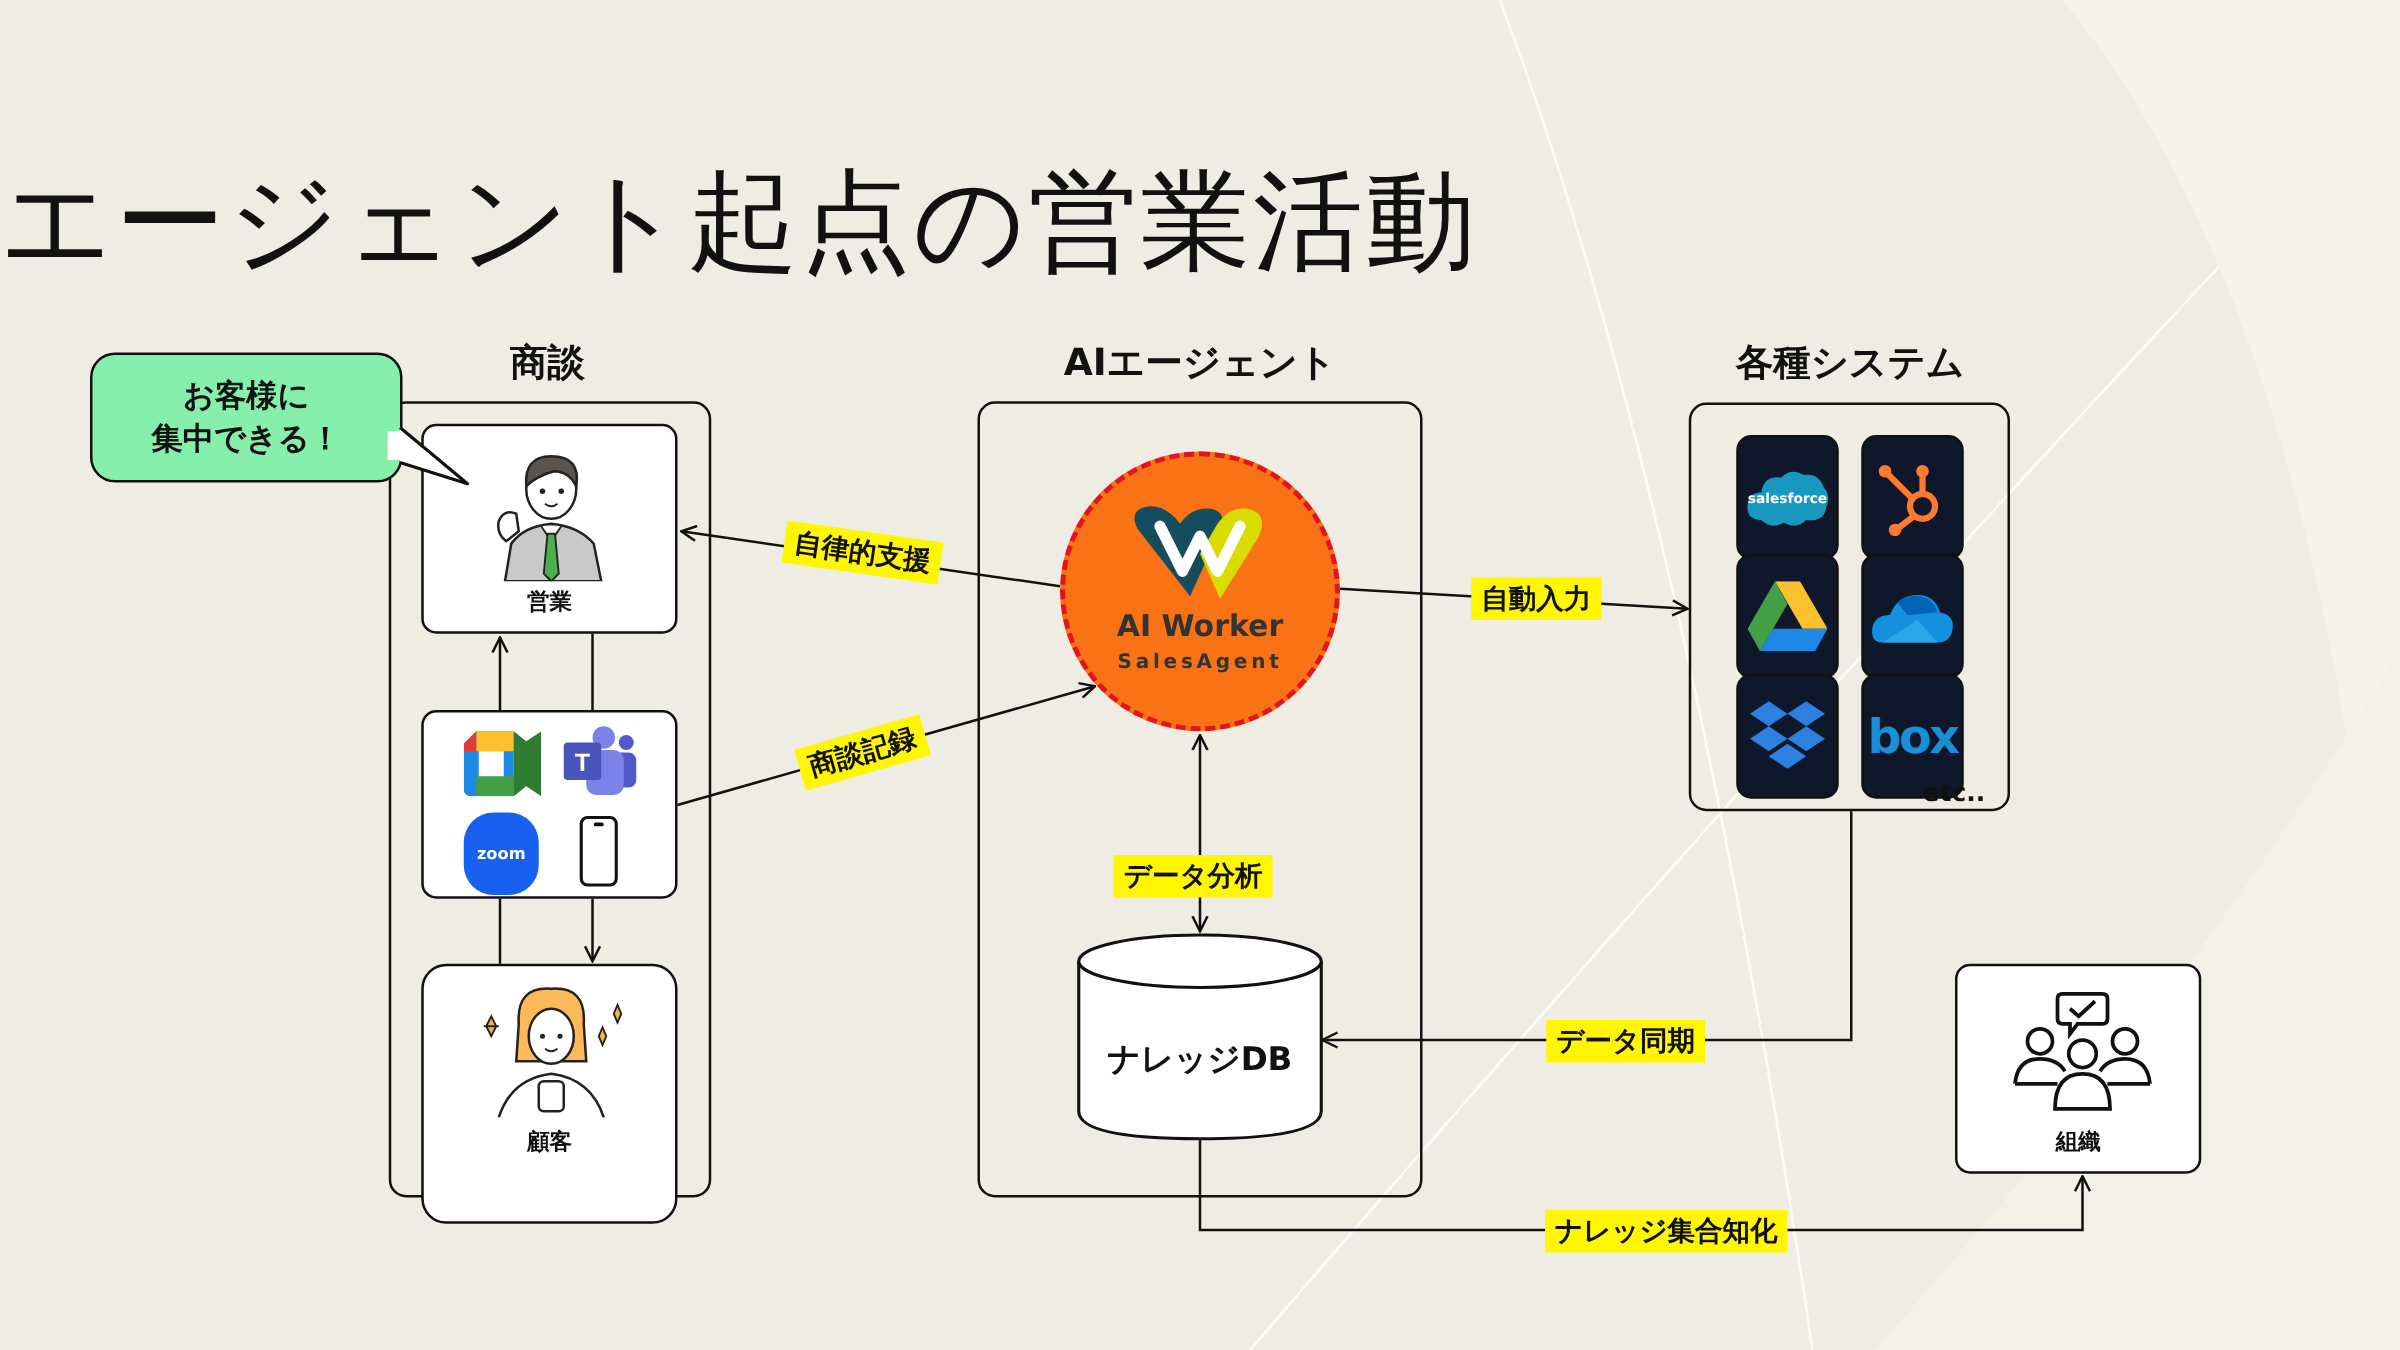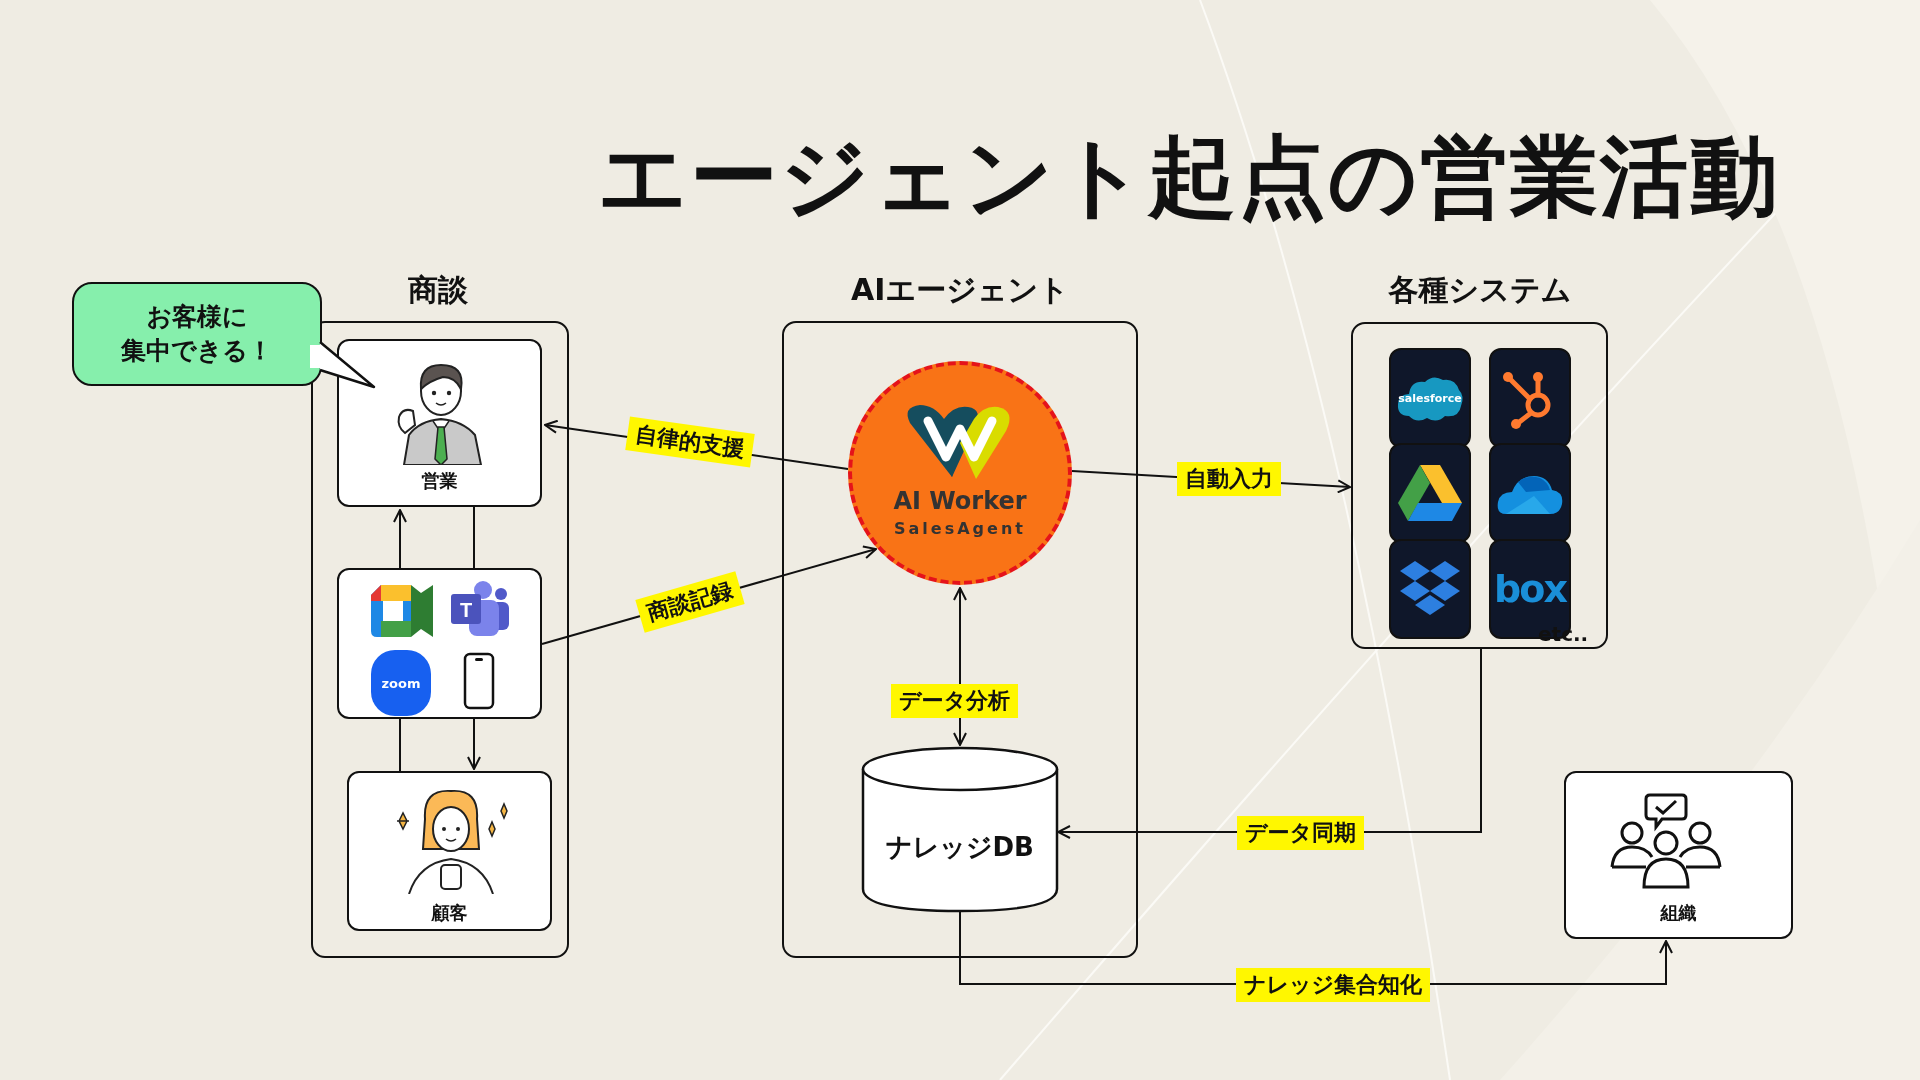--- a/index.html
+++ b/index.html
@@ -1,20 +1,20 @@
 <!DOCTYPE html>
 <html><head>
 <meta charset="utf-8">
 <style>
   html,body{margin:0;padding:0;}
   body{width:1920px;height:1080px;overflow:hidden;position:relative;
     background:#efece3;font-family:"DejaVu Sans","Liberation Sans",sans-serif;color:#111;}
   .bg{position:absolute;left:0;top:0;width:1920px;height:1080px;}
   .abs{position:absolute;}
-  .title{left:0;width:1780px;top:118px;text-align:right;font-size:88px;font-weight:bold;letter-spacing:2px;}
+  .title{left:0;width:1780px;top:118px;text-align:left;font-size:88px;font-weight:normal;letter-spacing:2px;}
   .section{font-size:30px;font-weight:bold;text-align:center;width:300px;}
   .box{position:absolute;border:2.5px solid #111;border-radius:14px;box-sizing:border-box;}
   .card{background:#fff;border-radius:12px;}
   .card-label{position:absolute;left:0;right:0;text-align:center;font-size:18px;font-weight:bold;}
   .tag{position:absolute;background:#fff700;font-size:22px;font-weight:bold;padding:2px 8px;white-space:nowrap;}
   .tile{position:absolute;width:82px;height:100px;background:#0f172a;border:2.5px solid #111;border-radius:12px;box-sizing:border-box;display:flex;align-items:center;justify-content:center;}
   .bubble{position:absolute;left:72px;top:282px;width:250px;height:104px;background:#86efac;border:2.5px solid #111;border-radius:20px;box-sizing:border-box;
     display:flex;align-items:center;justify-content:center;text-align:center;font-size:25px;font-weight:bold;line-height:1.35;z-index:3;}
   .etc{position:absolute;font-size:20px;font-weight:bold;}
   svg.lines{position:absolute;left:0;top:0;width:1920px;height:1080px;z-index:1;pointer-events:none;}
@@ -113,21 +113,21 @@
   </svg>
   <div class="abs" style="left:32px;top:80px;width:60px;height:66px;border-radius:24px;background:#1760f0;display:flex;align-items:center;justify-content:center;">
     <span style="color:#fff;font-size:13px;font-weight:bold;">zoom</span>
   </div>
   <svg class="abs" style="left:124px;top:82px;width:32px;height:58px;" viewBox="0 0 32 58">
     <rect x="2" y="2" width="28" height="54" rx="5" fill="#fff" stroke="#111" stroke-width="2.5"></rect>
     <rect x="12" y="6" width="8" height="3" rx="1.5" fill="#111"></rect>
   </svg>
 </div>
 
-<div class="box card z2" style="left:347px;top:771px;width:205px;height:160px;">
+<div class="box card z2" style="left:337px;top:771px;width:205px;height:208px;border-radius:20px;">
   <svg class="abs" style="left:30px;top:16px;width:145px;height:105px;" viewBox="0 0 145 105">
     <path d="M20 32 L24 24 L28 32 L24 40 Z M18 32 L30 32" fill="#f4b544" stroke="#222" stroke-width="1.5"></path>
     <path d="M110 40 L113 33 L116 40 L113 47 Z" fill="#f4b544" stroke="#222" stroke-width="1.5"></path>
     <path d="M122 22 L125 15 L128 22 L125 29 Z" fill="#f4b544" stroke="#222" stroke-width="1.5"></path>
     <path d="M30 105 Q40 74 72 70 Q104 74 114 105" fill="#fff" stroke="#222" stroke-width="2"></path>
     <path d="M46 30 Q44 0 72 2 Q100 0 98 30 L100 60 L44 60 Z" fill="#fbb957" stroke="#222" stroke-width="2"></path>
     <ellipse cx="72" cy="40" rx="18" ry="22" fill="#fff" stroke="#222" stroke-width="2"></ellipse>
     <circle cx="65" cy="40" r="2" fill="#222"></circle>
       <circle cx="79" cy="40" r="2" fill="#222"></circle>
     <path d="M67 50 Q72 54 77 50" fill="none" stroke="#222" stroke-width="1.5"></path>
@@ -199,21 +199,21 @@
         <path d="M45 22 L60 32 L45 42 L30 32 Z"></path>
       <path d="M30 36 L45 46 L30 56 L15 46 Z"></path>
     </g>
   </svg>
 </div>
 <div class="tile z4" style="left:1489px;top:539px;border-radius:12px;">
   <span style="color:#1a8fd8;font-size:38px;font-weight:bold;letter-spacing:-2px;">box</span>
 </div>
 <div class="etc z4" style="left:1538px;top:622px;">etc..</div>
 
-<div class="box card z2" style="left:1564px;top:771px;width:229px;height:168px;">
+<div class="box card z2" style="left:1564px;top:771px;width:197px;height:168px;">
   <svg class="abs" style="left:44px;top:20px;width:112px;height:96px;" viewBox="0 0 112 96">
     <g fill="none" stroke="#111" stroke-width="3">
       <path d="M40 2 L72 2 Q76 2 76 6 L76 22 Q76 26 72 26 L52 26 L46 34 L46 26 L40 26 Q36 26 36 22 L36 6 Q36 2 40 2 Z"></path>
       <path d="M46 14 L53 20 L66 8"></path>
       <circle cx="22" cy="40" r="10"></circle>
         <circle cx="90" cy="40" r="10"></circle>
         <circle cx="56" cy="50" r="11"></circle>
       <path d="M2 74 Q4 54 22 54 Q36 54 42 64"></path>
       <path d="M110 74 Q108 54 90 54 Q76 54 70 64"></path>
       <path d="M2 74 L36 74"></path>

